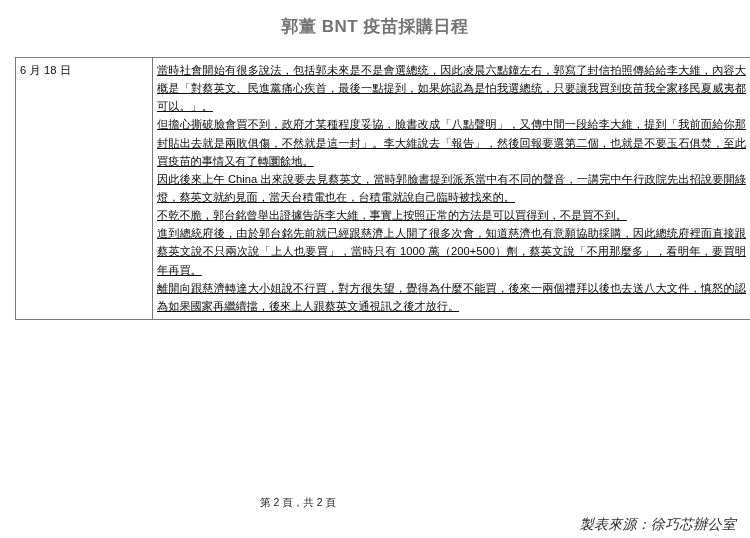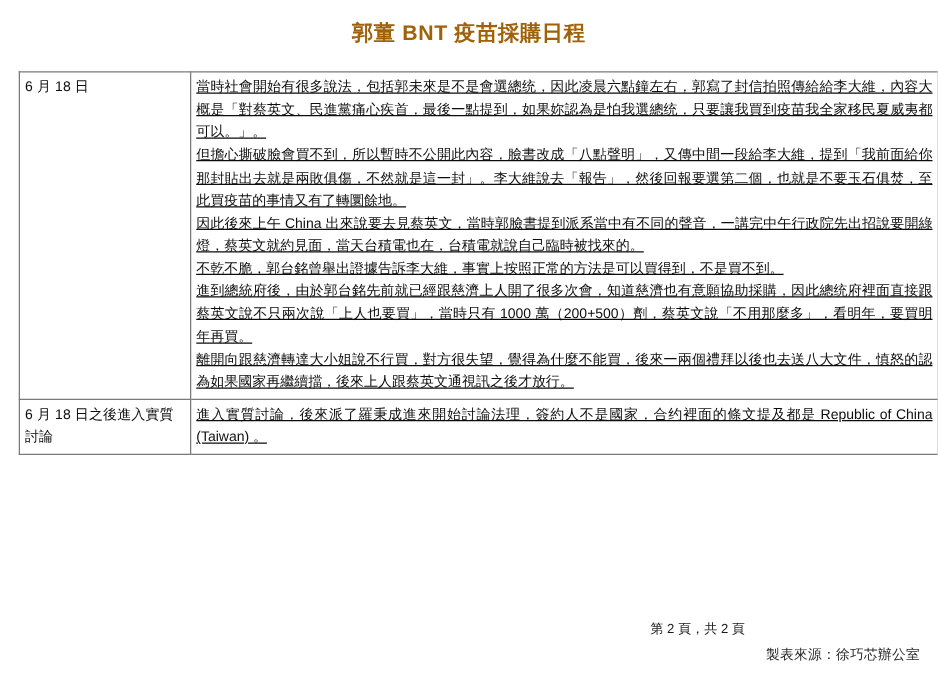--- a/index.html
+++ b/index.html
@@ -19,21 +19,21 @@
     position: relative;
     width: 750px;
     height: 538px;
     box-sizing: border-box;
   }
   .doc-title {
     text-align: center;
     font-size: 17px;
     font-weight: 600;
     letter-spacing: 0.5px;
-    color: #a16207;
+    color: #737373;
     padding-top: 17px;
     padding-bottom: 0;
     line-height: 1.2;
   }
   .table-wrap {
     position: absolute;
     left: 15px;
     top: 57px;
     width: 719px;
   }
@@ -61,62 +61,57 @@
     margin: 0 0 0 0;
     text-align: justify;
     text-justify: inter-ideograph;
     text-decoration: underline;
   }
   .footer-page {
     position: absolute;
     left: 0;
     top: 496px;
     width: 596px;
-    text-align: right;
+    text-align: center;
     font-size: 10.5px;
     color: #1a1a1a;
   }
   .footer-source {
     position: absolute;
     right: 14px;
     top: 516px;
-    font-size: 11px;
+    font-size: 14px;
     color: #2b2b2b;
     letter-spacing: 0.2px;
+    font-style: italic;
   }
 </style>
 </head>
 <body>
 
 <div class="page">
 
   <div class="doc-title">郭董 BNT 疫苗採購日程</div>
 
   <div class="table-wrap">
     <table class="schedule">
       <tbody>
 
         <tr>
           <td class="col-date">6 月 18 日</td>
           <td class="col-body">
             <p>當時社會開始有很多說法，包括郭未來是不是會選總统，因此凌晨六點鐘左右，郭寫了封信拍照傳給給李大維，內容大概是「對蔡英文、民進黨痛心疾首，最後一點提到，如果妳認為是怕我選總统，只要讓我買到疫苗我全家移民夏威夷都可以。」。</p>
-            <p>但擔心撕破臉會買不到，所以暫時不公開此內容，臉書改成「八點聲明」，又傳中間一段給李大維，提到「我前面給你那封貼出去就是兩敗俱傷，不然就是這一封」。李大維說去「報告」，然後回報要選第二個，也就是不要玉石俱焚，至此買疫苗的事情又有了轉圜餘地。</p>
+            <p>但擔心撕破臉會買不到，政府才某種程度妥協，臉書改成「八點聲明」，又傳中間一段給李大維，提到「我前面給你那封貼出去就是兩敗俱傷，不然就是這一封」。李大維說去「報告」，然後回報要選第二個，也就是不要玉石俱焚，至此買疫苗的事情又有了轉圜餘地。</p>
             <p>因此後來上午 China 出來說要去見蔡英文，當時郭臉書提到派系當中有不同的聲音，一講完中午行政院先出招說要開綠燈，蔡英文就約見面，當天台積電也在，台積電就說自己臨時被找來的。</p>
             <p>不乾不脆，郭台銘曾舉出證據告訴李大維，事實上按照正常的方法是可以買得到，不是買不到。</p>
             <p>進到總統府後，由於郭台銘先前就已經跟慈濟上人開了很多次會，知道慈濟也有意願協助採購，因此總统府裡面直接跟蔡英文說不只兩次說「上人也要買」，當時只有 1000 萬（200+500）劑，蔡英文說「不用那麼多」，看明年，要買明年再買。</p>
             <p>離開向跟慈濟轉達大小姐說不行買，對方很失望，覺得為什麼不能買，後來一兩個禮拜以後也去送八大文件，慎怒的認為如果國家再繼續擋，後來上人跟蔡英文通視訊之後才放行。</p>
           </td>
         </tr>
 
-        <tr>
-          <td class="col-date">6 月 18 日之後進入實質討論</td>
-          <td class="col-body">
-            <p>進入實質討論，後來派了羅秉成進來開始討論法理，簽約人不是國家，合约裡面的條文提及都是 Republic of China (Taiwan) 。</p>
-          </td>
-        </tr>
 
 
       </tbody>
     </table>
   </div>
 
   <div class="footer-page">第 2 頁，共 2 頁</div>
 
   <div class="footer-source">製表來源：徐巧芯辦公室</div>
 

